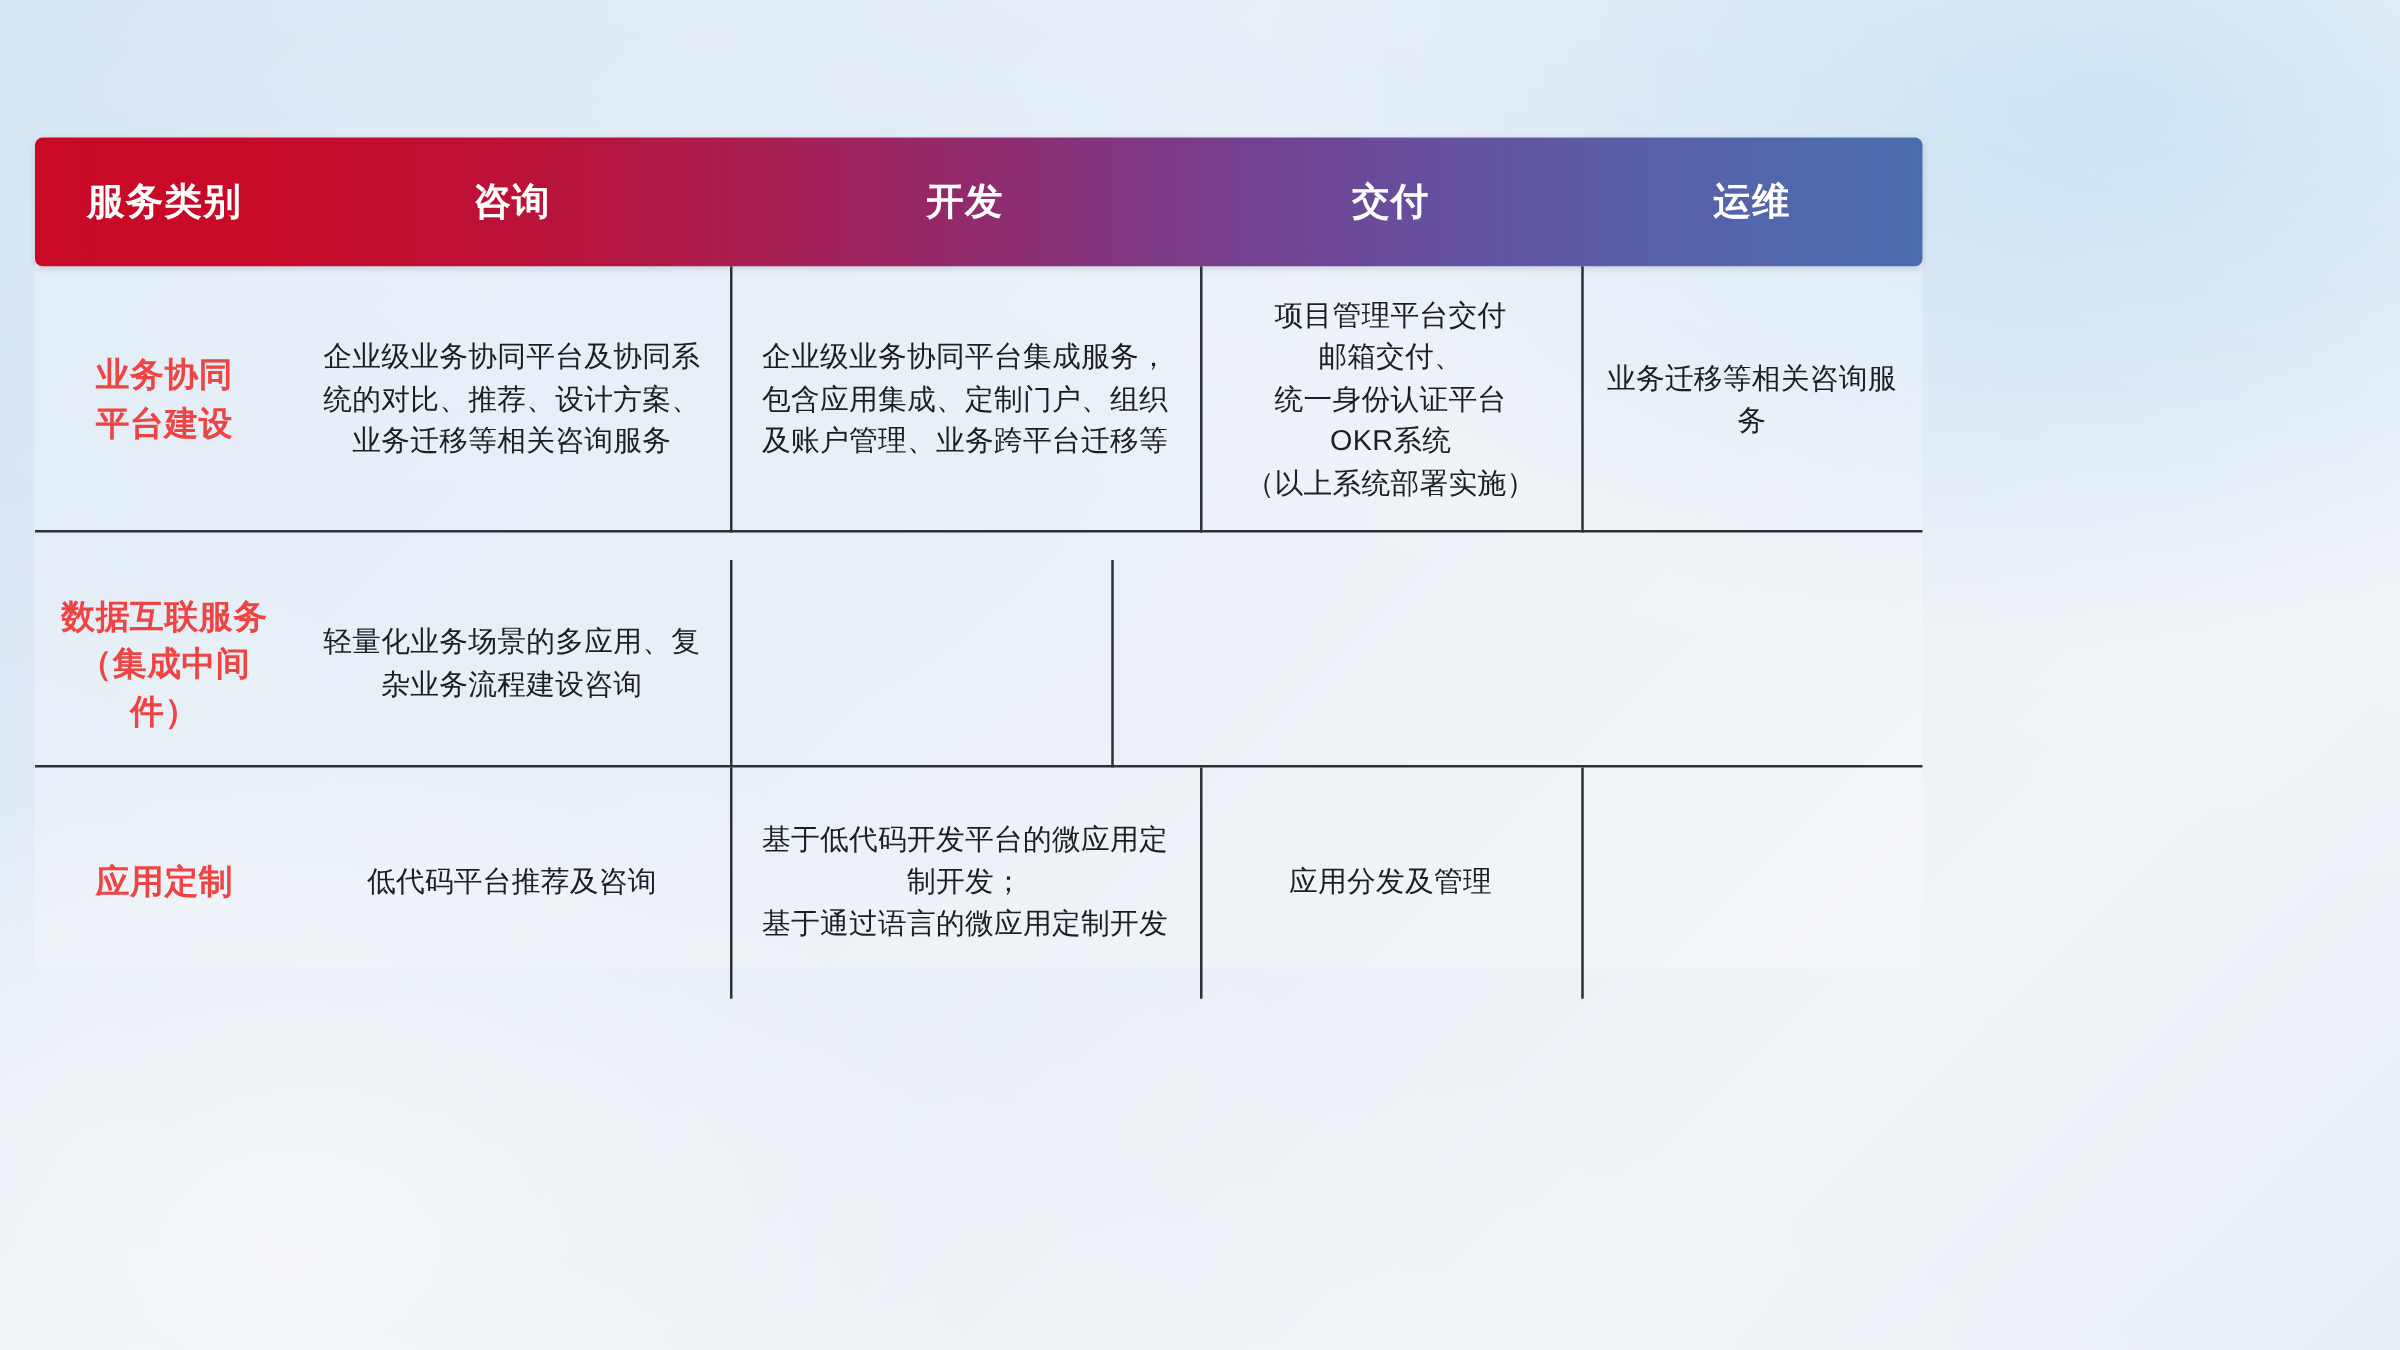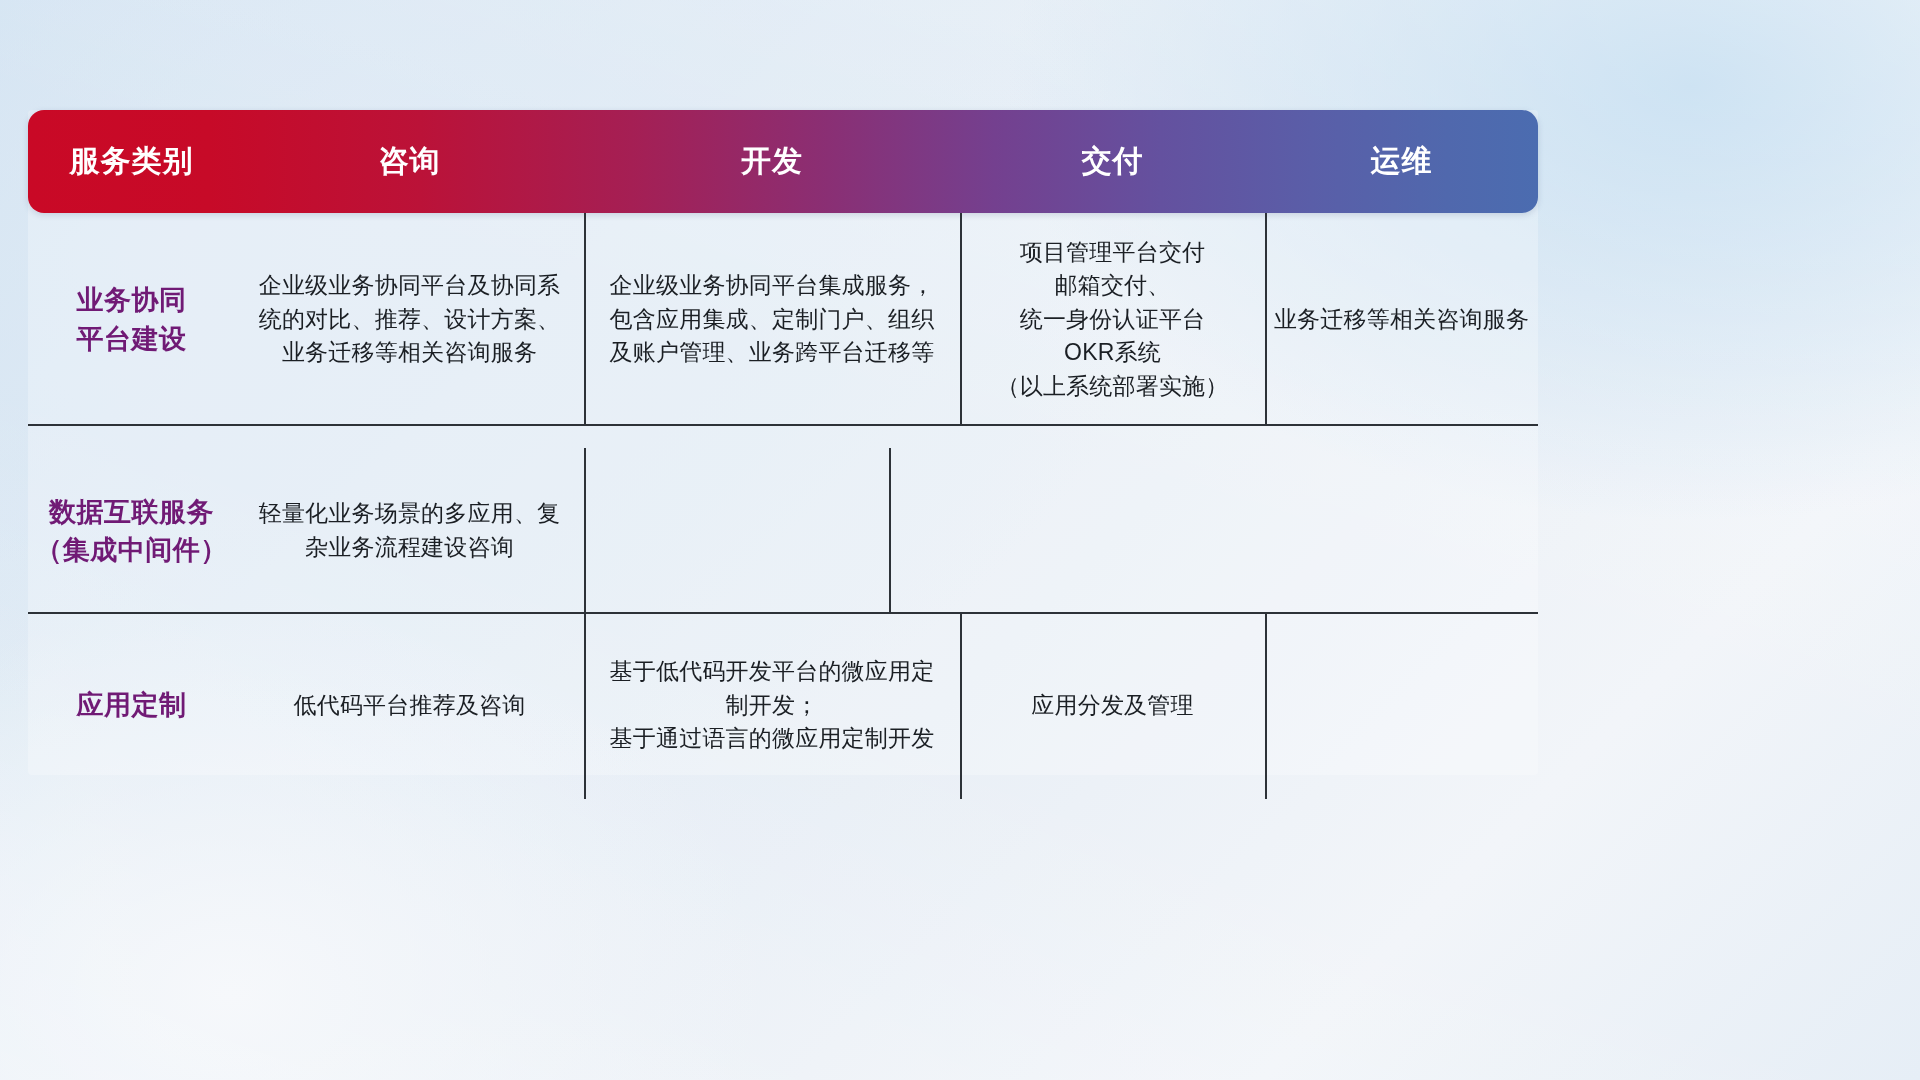--- a/index.html
+++ b/index.html
@@ -41,21 +41,21 @@
     border-radius: 4px;
   }
 
   
   .thead {
     position: absolute;
     left: 0;
     top: 0;
     width: 1510px;
     height: 103px;
-    border-radius: 16px;
+    border-radius: 6px;
     background: linear-gradient(90deg,
       #c90926 0%,
       #c70a28 12%,
       #bb1238 26%,
       #a51f54 40%,
       #8a2f74 53%,
       #74408f 64%,
       #64519f 75%,
       #5a5ea8 85%,
       #5068ad 94%,
@@ -107,38 +107,38 @@
     bottom: 0;
     width: 1510px;
     height: 2px;
     background: #2d3238;
   }
 
   .td {
     display: flex;
     align-items: center;
     justify-content: center;
-    padding: 4px 0;
+    padding: 4px 12px;
     position: relative;
   }
 
   
   .vrule::before {
     content: "";
     position: absolute;
     left: 0;
     top: 0;
     bottom: 0;
     width: 2px;
     background: #2d3238;
   }
   .trow.r2 .vrule::before { bottom: -2px; }
 
   .cat {
-    color: #701a75;
+    color: #ef4444;
     font-size: 27px;
     font-weight: bold;
     line-height: 1.42;
     text-align: center;
     white-space: pre-line;
     letter-spacing: 0.5px;
   }
 
   .cell-text {
     color: #1b1f24;

